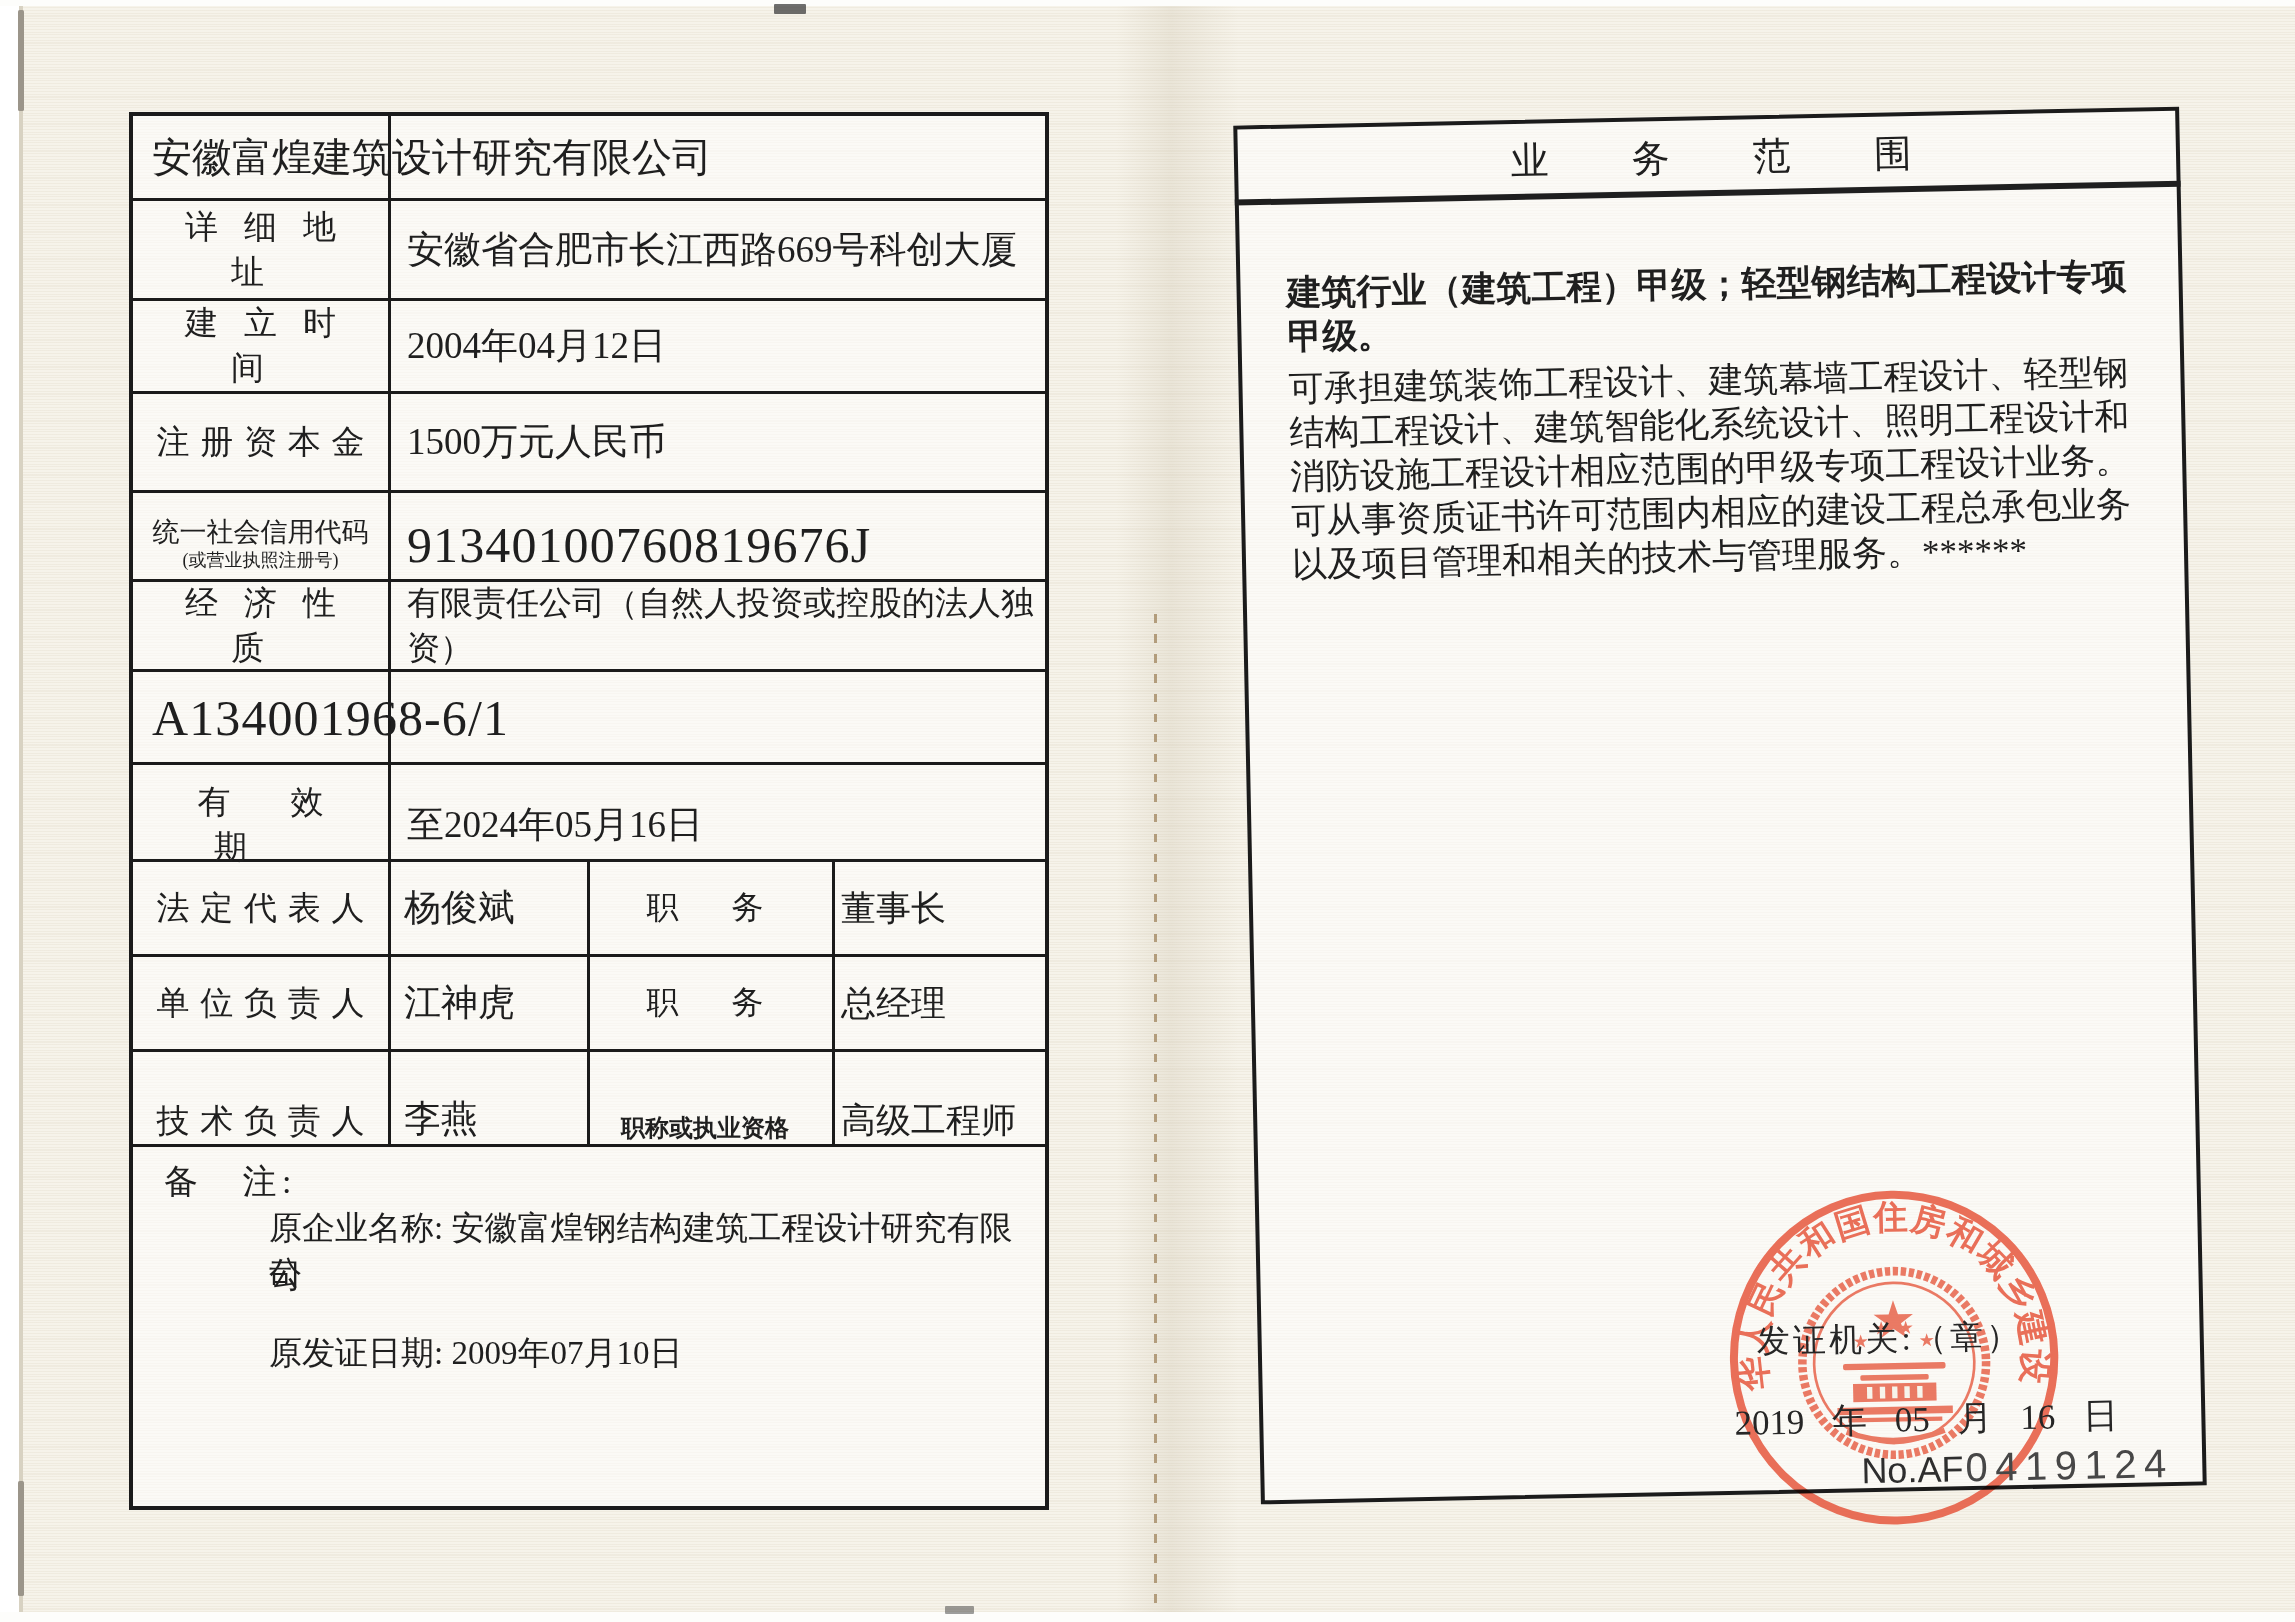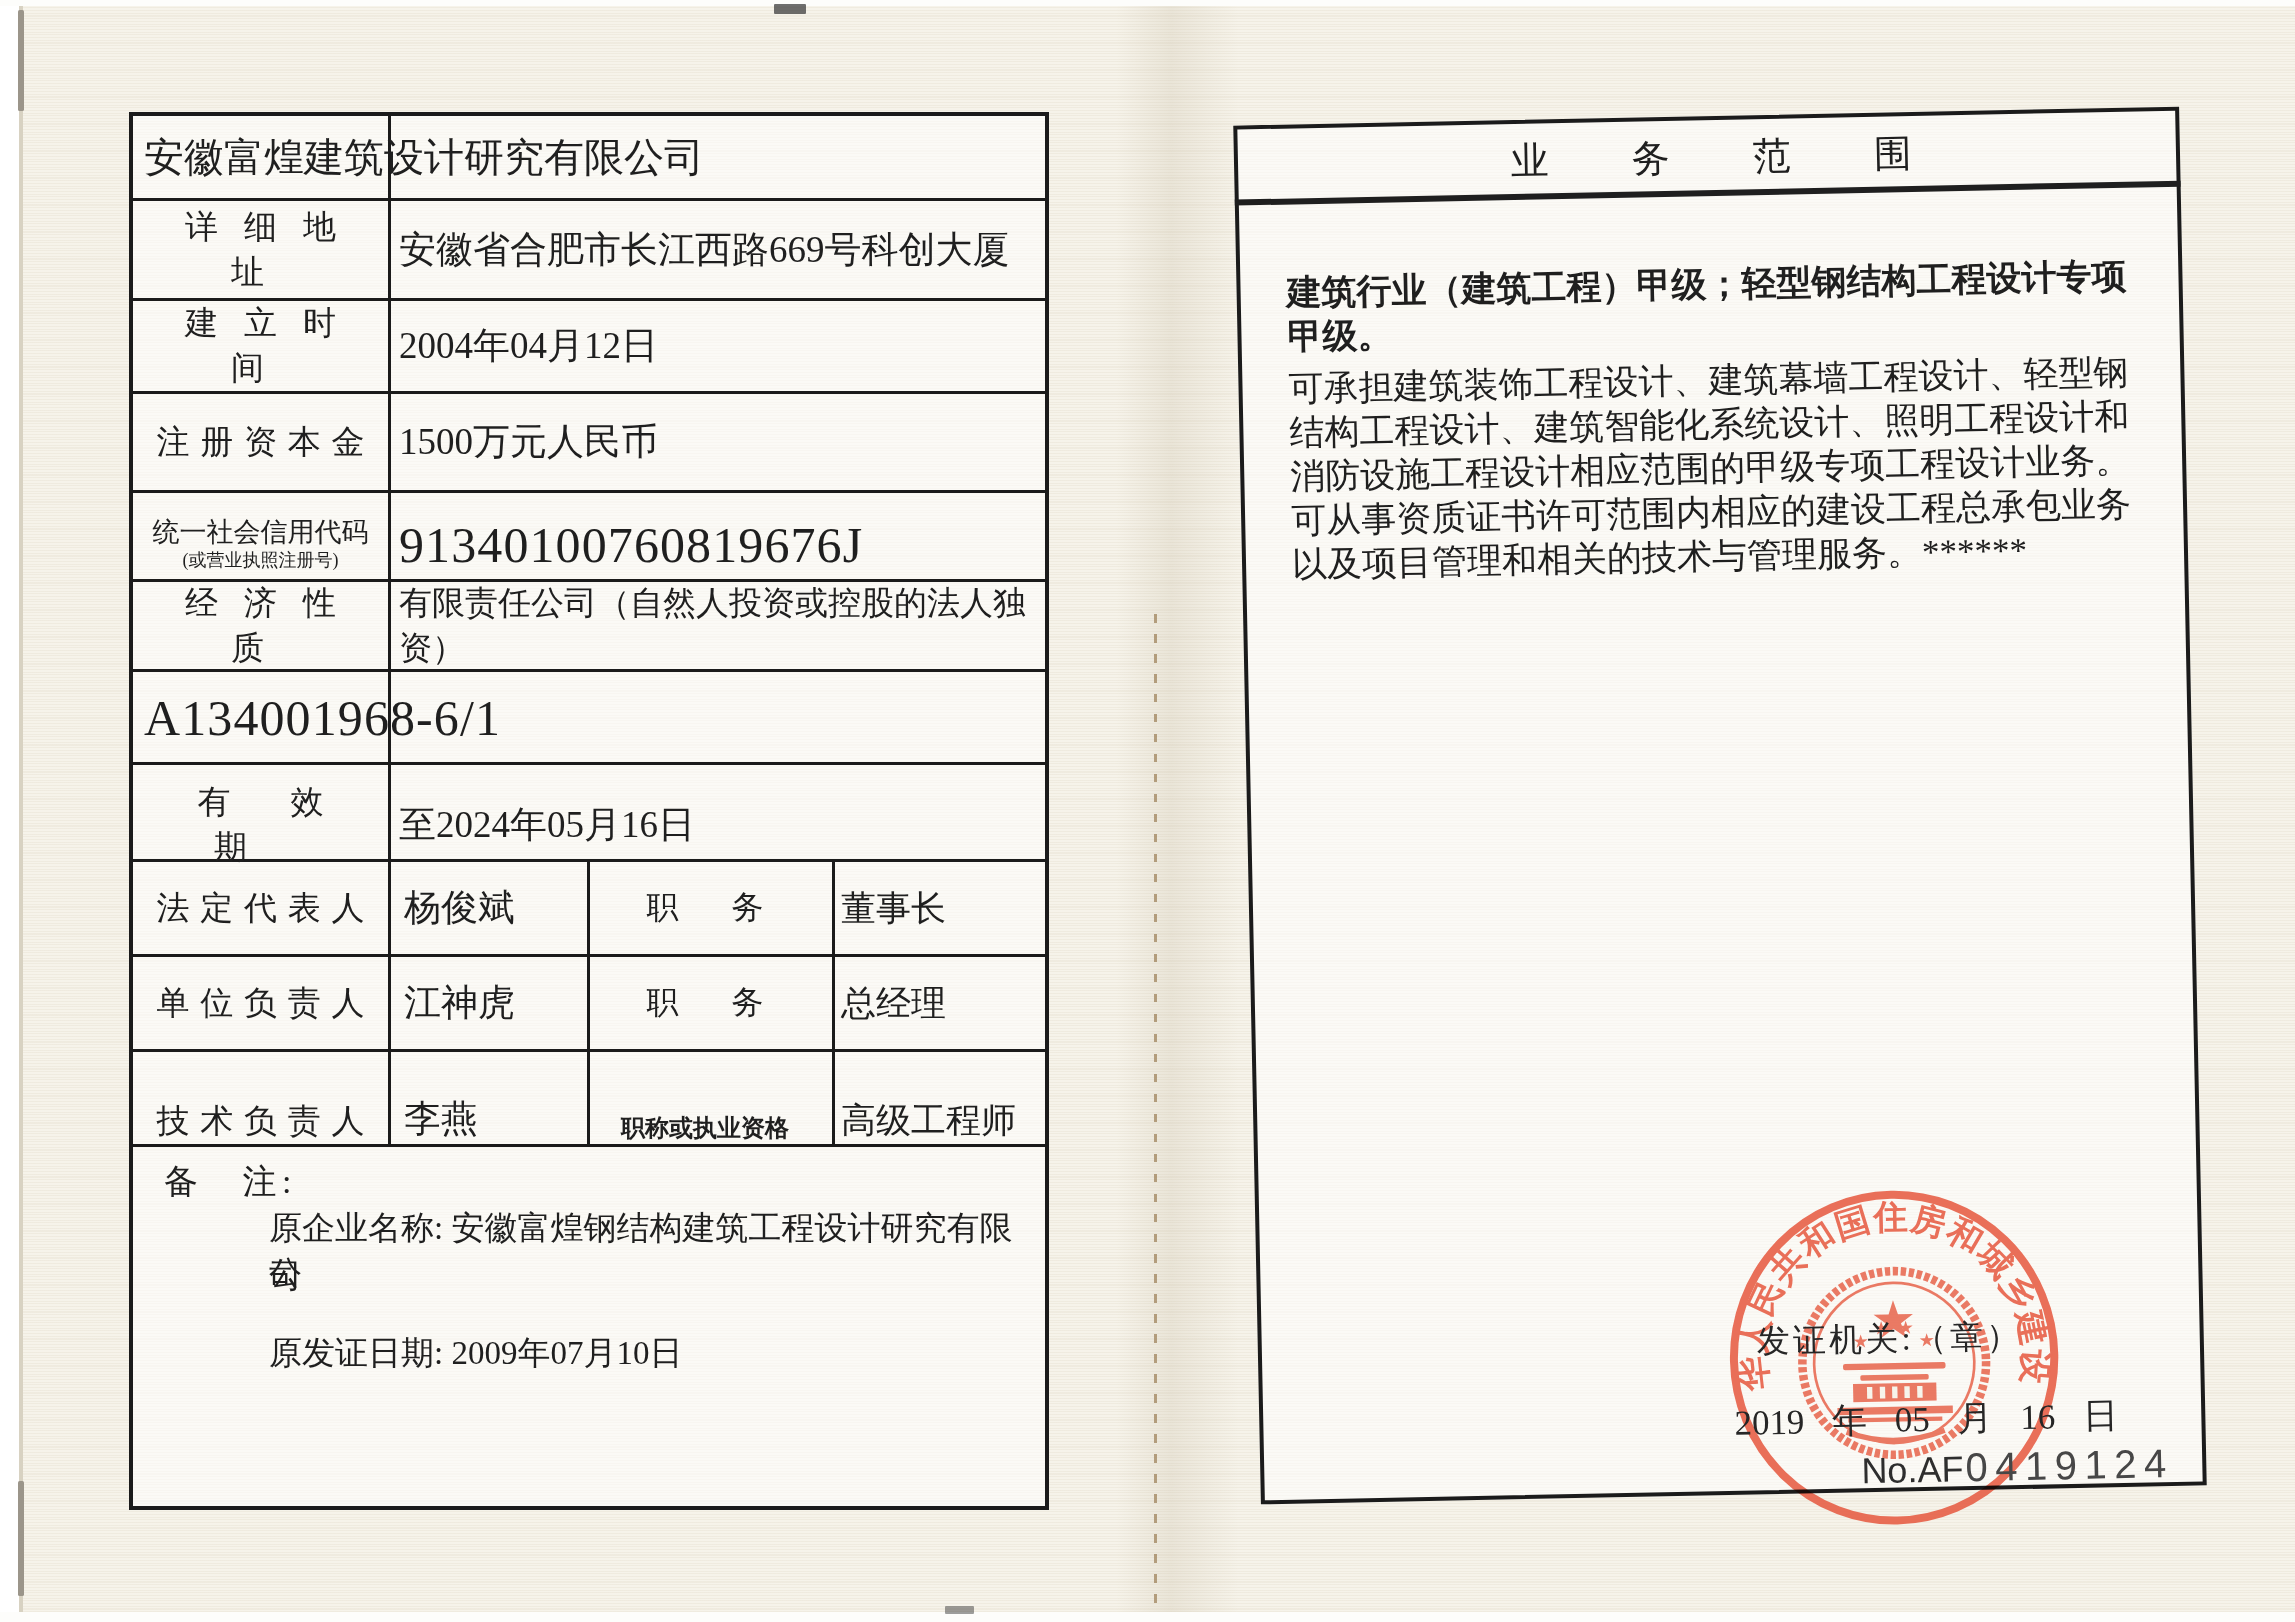--- a/index.html
+++ b/index.html
@@ -26,21 +26,21 @@
   .tick{position:absolute;background:#3d3d3d;border-radius:1.1px;}
 
   
   .page-box{position:absolute;border:4.3px solid #1b1b1b;background:rgba(255,255,255,.55);box-sizing:border-box;}
   .left-page{left:129px;top:112px;width:920px;height:1398px;}
   .hline{position:absolute;left:0;right:0;height:3.2px;background:#1b1b1b;}
   .vline{position:absolute;width:3.2px;background:#1b1b1b;}
   .row{position:absolute;left:0;right:0;display:flex;align-items:stretch;}
   .cell{display:flex;flex-direction:column;justify-content:center;box-sizing:border-box;}
   .cell-label{width:255px;align-items:center;text-align:center;font-size:33px;letter-spacing:0;}
-  .cell-value{flex:1;font-size:37px;margin-left:11px;}
+  .cell-value{flex:1;padding-left:19px;font-size:37px;}
   .ls-a{letter-spacing:26px;text-indent:26px;}
   .ls-b{letter-spacing:10.7px;text-indent:10.7px;}
   .ls-c{letter-spacing:60px;text-indent:60px;}
   .credit-label{font-size:27px;line-height:1.15;}
   .credit-sub{font-size:18px;letter-spacing:0;text-indent:0;}
   .mono-ish{font-size:50px;letter-spacing:1.1px;}
   .value-big{font-size:40px;}
   .value-wrap{font-size:33px;line-height:1.35;width:630px;}
   .p-name{width:196px;padding-left:16px;font-size:37px;justify-content:center;display:flex;flex-direction:column;box-sizing:border-box;}
   .p-rolelabel{width:242px;align-items:center;text-align:center;font-size:32px;}

